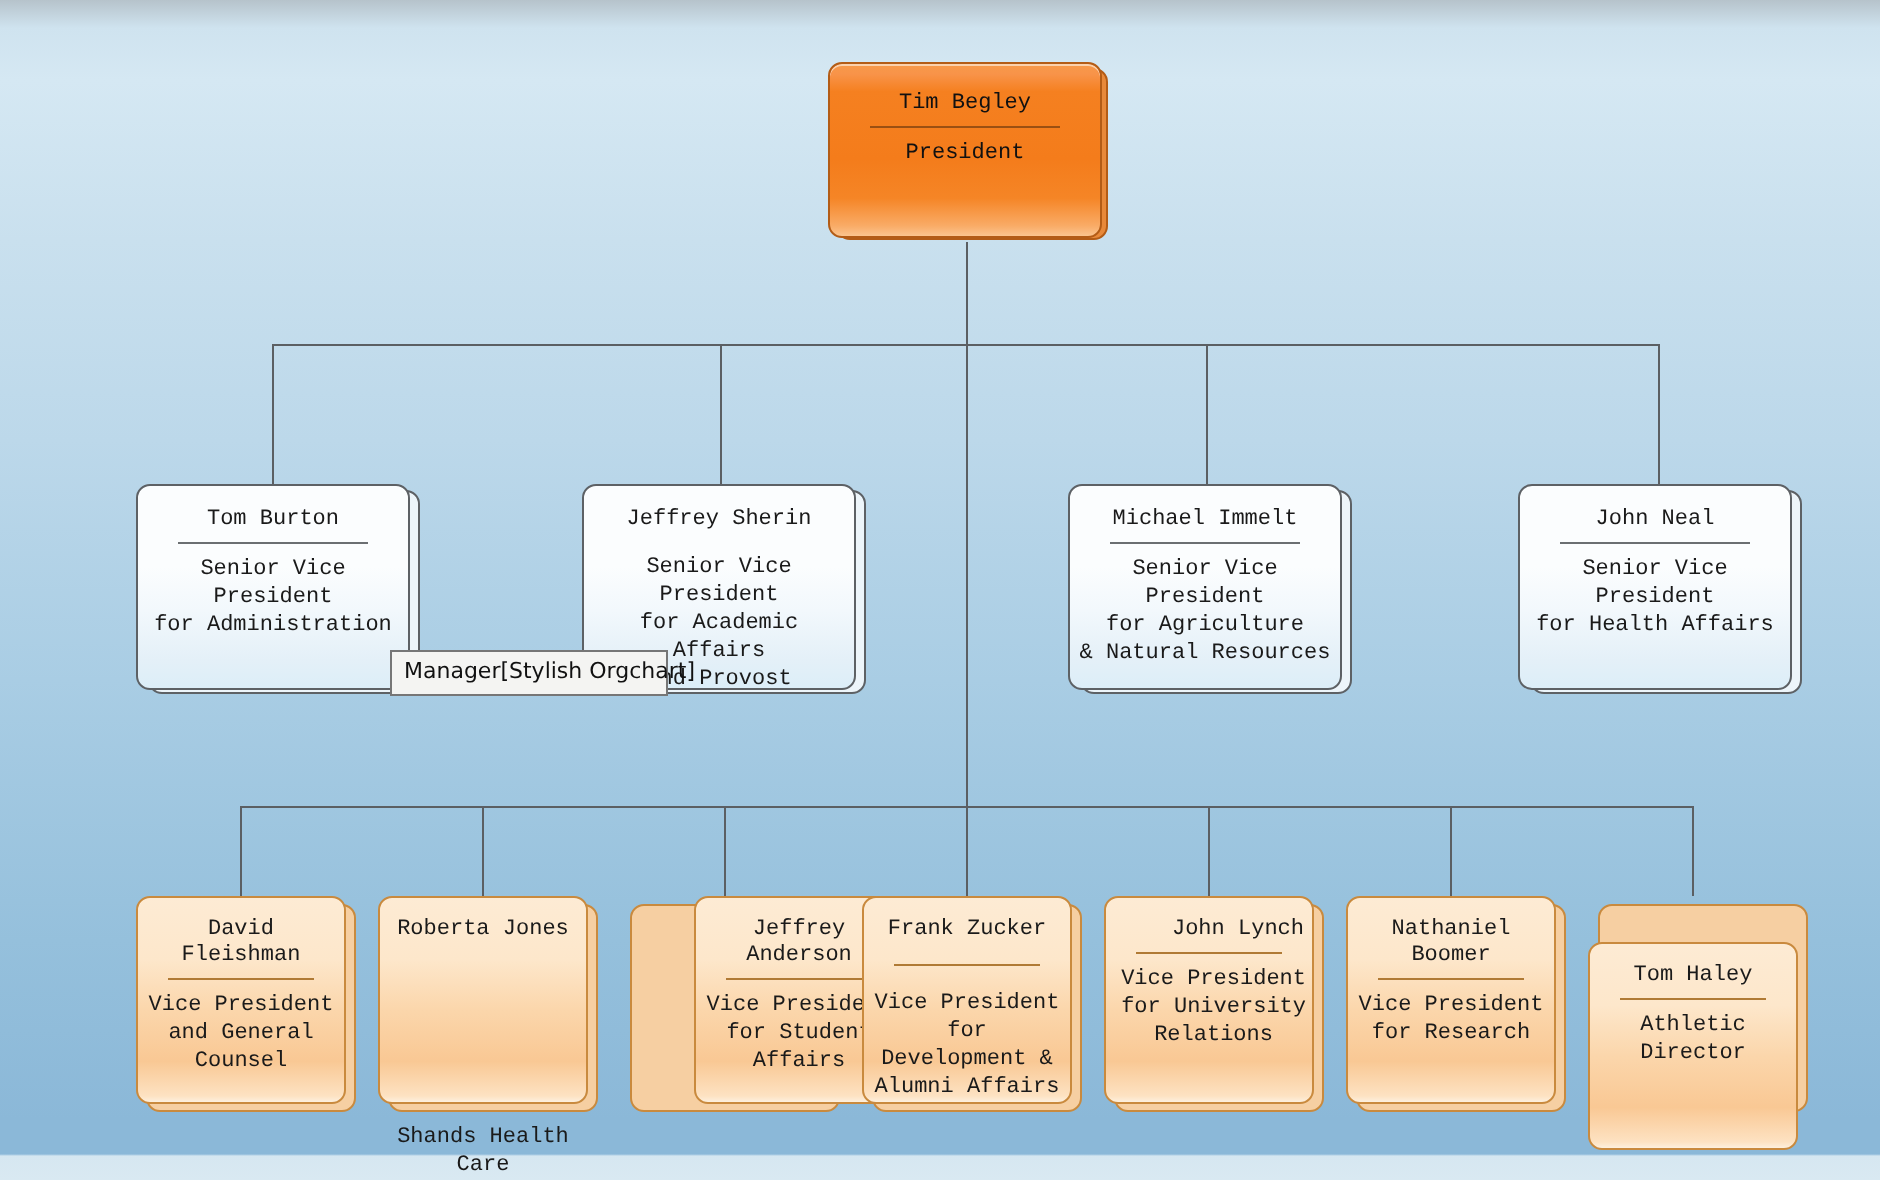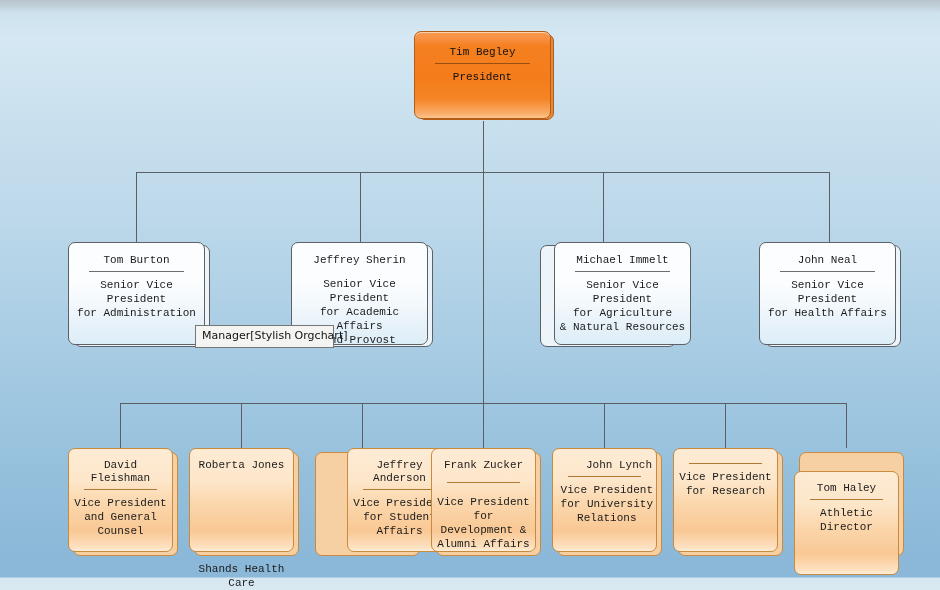--- a/index.html
+++ b/index.html
@@ -188,21 +188,21 @@
   <div class="stack l2-stack" style="left:297px; top:245px; width:136px; height:102px;"></div>
   <div class="node node-l2" style="left:291px; top:242px; width:137px; height:103px;">
     <div class="node-name">Jeffrey Sherin</div>
     <div class="node-sep"></div>
     <div class="node-title">Senior Vice President
 for Academic Affairs
 and Provost</div>
   </div>
 
   <div class="stack l2-stack" style="left:540px; top:245px; width:136px; height:102px;"></div>
-  <div class="node node-l2" style="left:534px; top:242px; width:137px; height:103px;margin-left:20px;">
+  <div class="node node-l2" style="left:534px; top:242px; width:137px; height:103px;">
     <div class="node-name">Michael Immelt</div>
     <div class="node-sep"></div>
     <div class="node-title">Senior Vice President
 for Agriculture
 &amp; Natural Resources</div>
   </div>
 
   <div class="stack l2-stack" style="left:765px; top:245px; width:136px; height:102px;"></div>
   <div class="node node-l2" style="left:759px; top:242px; width:137px; height:103px;">
     <div class="node-name">John Neal</div>
@@ -252,20 +252,21 @@
   <div class="node node-l3" style="left:552px; top:448px; width:105px; height:104px;align-items:flex-end;">
     <div class="node-name">John Lynch</div>
     <div class="node-sep"></div>
     <div class="node-title">Vice President
 for University
 Relations</div>
   </div>
 
   <div class="stack l3-stack" style="left:678px; top:452px; width:105px; height:104px;"></div>
   <div class="node node-l3" style="left:673px; top:448px; width:105px; height:104px;">
+    <div class="node-name">Nathaniel Boomer</div>
     <div class="node-sep"></div>
     <div class="node-title">Vice President
 for Research</div>
   </div>
 
   <div class="stack l3-stack" style="left:799px; top:452px; width:105px; height:104px;"></div>
   <div class="node node-l3" style="left:794px; top:448px; width:105px; height:104px;margin-top:23px;">
     <div class="node-name">Tom Haley</div>
     <div class="node-sep"></div>
     <div class="node-title">Athletic Director</div>

